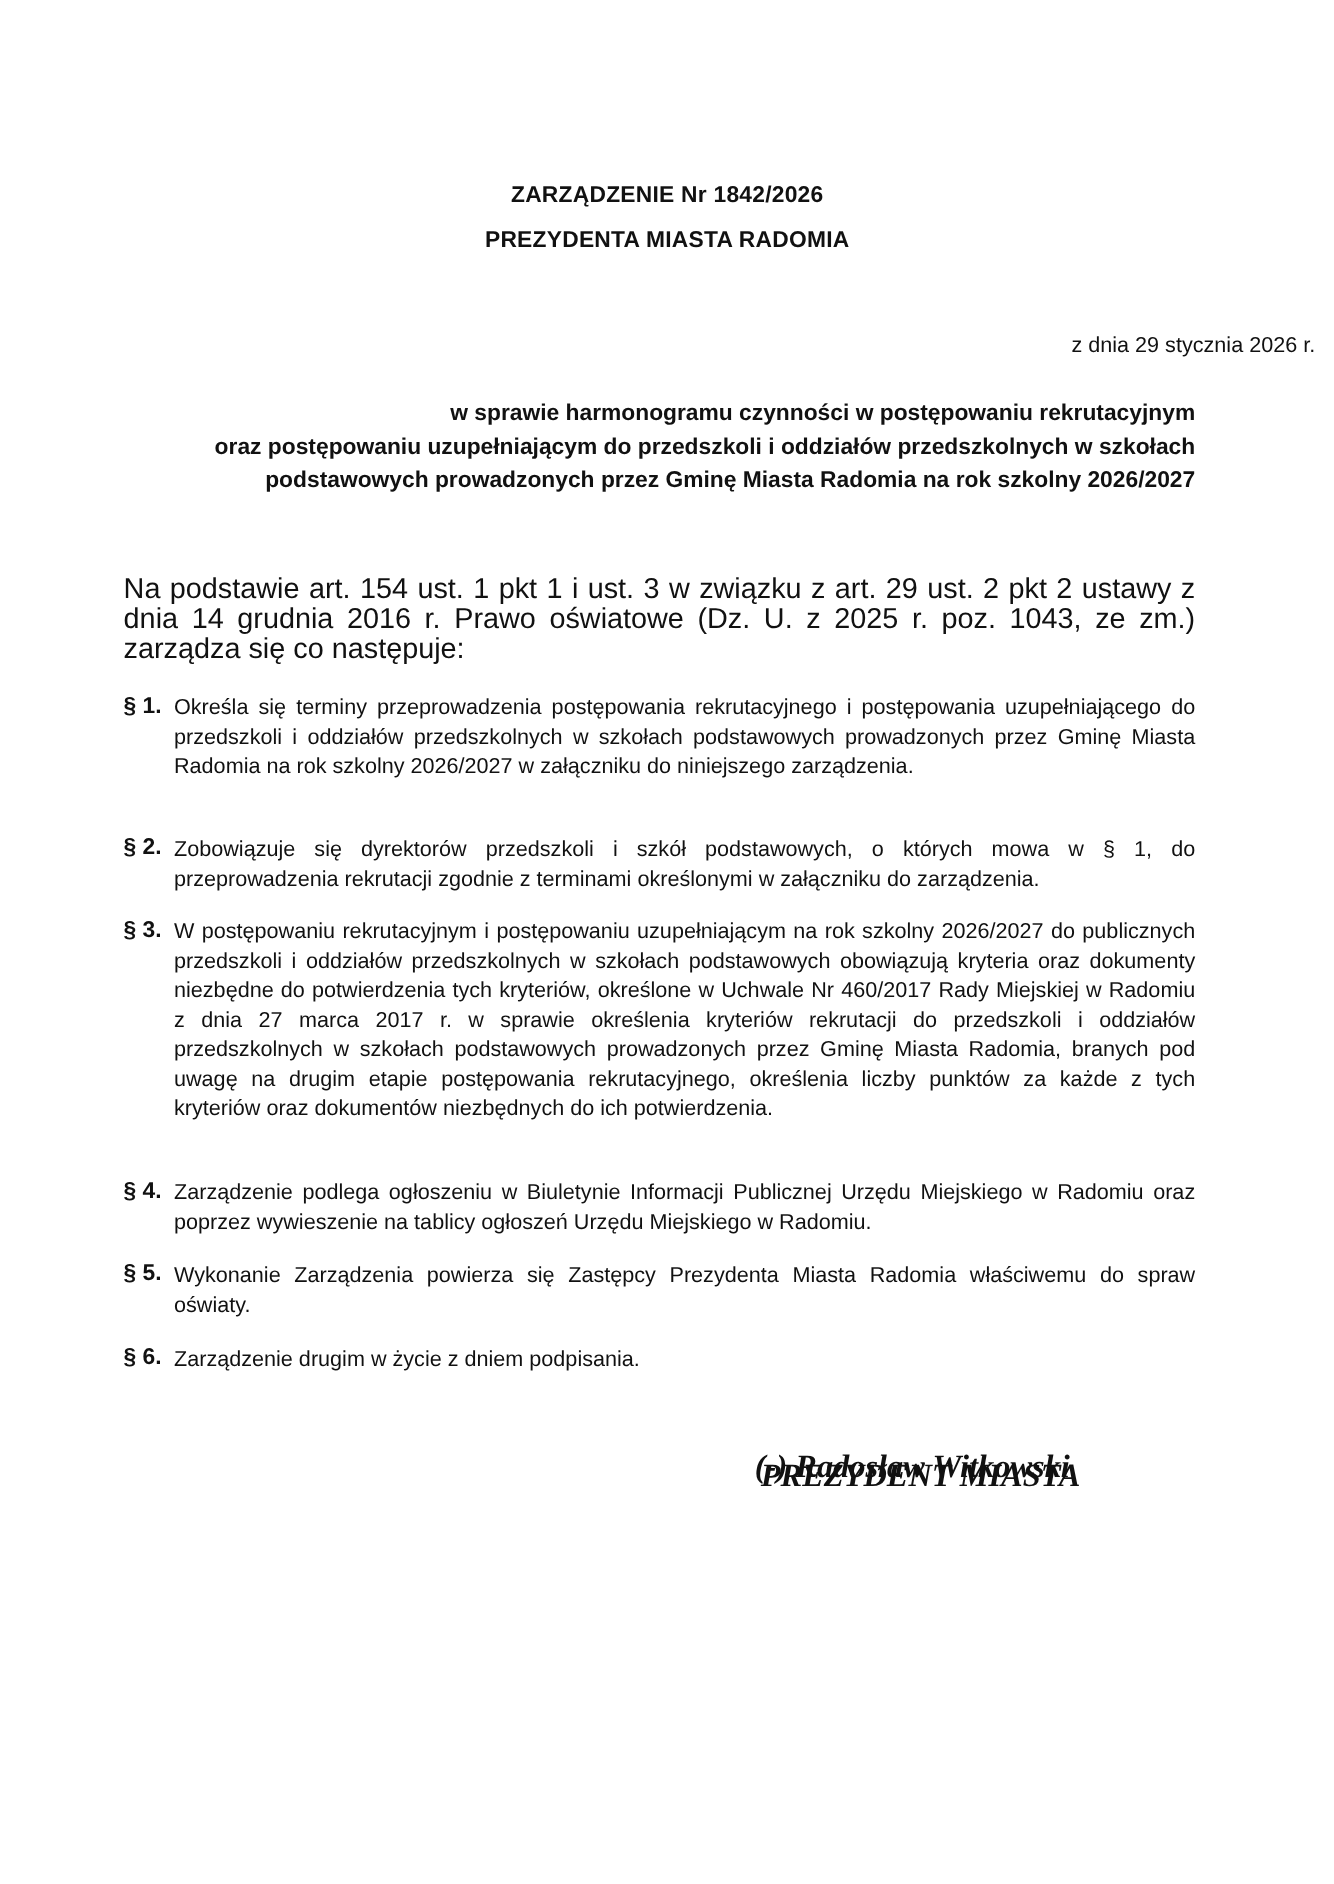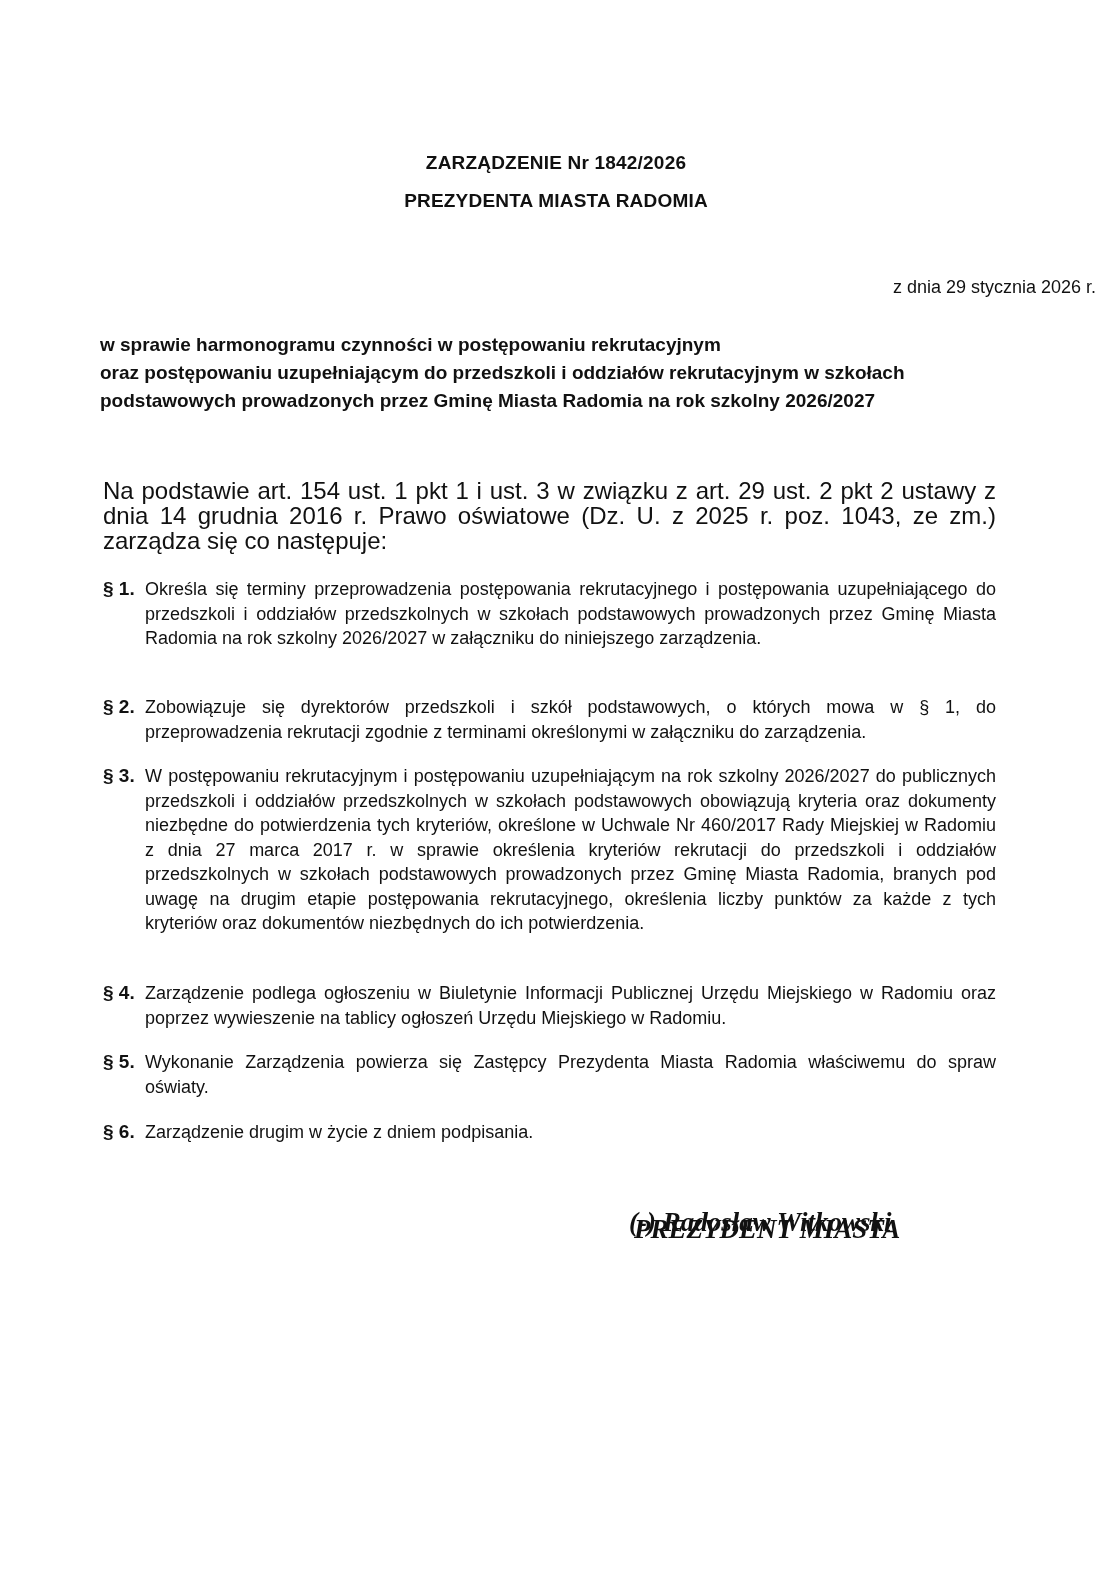--- a/index.html
+++ b/index.html
@@ -2,21 +2,21 @@
 <html><head>
 <meta charset="utf-8">
 <style>
   html, body { margin: 0; padding: 0; background: #ffffff; }
   body { width: 1112px; height: 1570px; position: relative; overflow: hidden; color: #111; font-family: "Liberation Sans", "DejaVu Sans", sans-serif; }
   .page { position: absolute; left: 0; top: 0; width: 968px; height: 1570px; background: #fff; }
   .title { position: absolute; left: 0; width: 1112px; text-align: center; font-weight: bold; font-size: 19px; letter-spacing: 0.2px; }
   .t1 { top: 152px; }
   .t2 { top: 190px; }
   .date { position: absolute; left: 0; width: 1096px; text-align: right; top: 277px; font-size: 18px; }
-  .subject { position: absolute; left: 100px; width: 896px; top: 331px; text-align: left; font-weight: bold; font-size: 19px; line-height: 28px; }
+  .subject { position: absolute; left: 100px; width: 896px; top: 331px; text-align: right; font-weight: bold; font-size: 19px; line-height: 28px; }
   .basis { position: absolute; left: 103px; width: 893px; top: 478px; font-size: 24px; line-height: 25px; text-align: justify; }
   .para { position: absolute; left: 103px; width: 893px; font-size: 18px; line-height: 24.5px; display: flex; }
   .para .num { font-weight: bold; white-space: nowrap; width: 42px; flex: 0 0 auto; font-size: 19px; }
   .para .txt { flex: 1; text-align: justify; }
   .p1 { top: 577px; }
   .p2 { top: 695px; }
   .p3 { top: 764px; }
   .p4 { top: 981px; }
   .p5 { top: 1050px; }
   .p6 { top: 1120px; }
@@ -27,21 +27,21 @@
 </head>
 <body>
 
 <div class="page">
   <div class="title t1">ZARZĄDZENIE Nr 1842/2026</div>
   <div class="title t2">PREZYDENTA MIASTA RADOMIA</div>
   <div class="date">z dnia  29 stycznia 2026 r.</div>
 
   <div class="subject">
     <div>w sprawie harmonogramu czynności w postępowaniu rekrutacyjnym</div>
-    <div>oraz postępowaniu uzupełniającym do przedszkoli i oddziałów rekrutacyjnym w szkołach</div>
+    <div>oraz postępowaniu uzupełniającym do przedszkoli i oddziałów przedszkolnych w szkołach</div>
     <div>podstawowych prowadzonych przez Gminę Miasta Radomia na rok szkolny 2026/2027</div>
   </div>
 
   <div class="basis">Na podstawie art. 154 ust. 1 pkt 1 i ust. 3  w związku z art. 29 ust. 2 pkt 2 ustawy z dnia 14 grudnia 2016 r. Prawo oświatowe (Dz. U. z 2025 r. poz. 1043, ze zm.) zarządza się co następuje:</div>
 
   <div class="para p1">
     <span class="num">§ 1.</span>
     <span class="txt">Określa się terminy przeprowadzenia postępowania rekrutacyjnego i postępowania uzupełniającego do przedszkoli i oddziałów przedszkolnych w szkołach podstawowych prowadzonych przez Gminę Miasta Radomia na rok szkolny 2026/2027 w załączniku do niniejszego zarządzenia.</span>
   </div>
   <div class="para p2">

